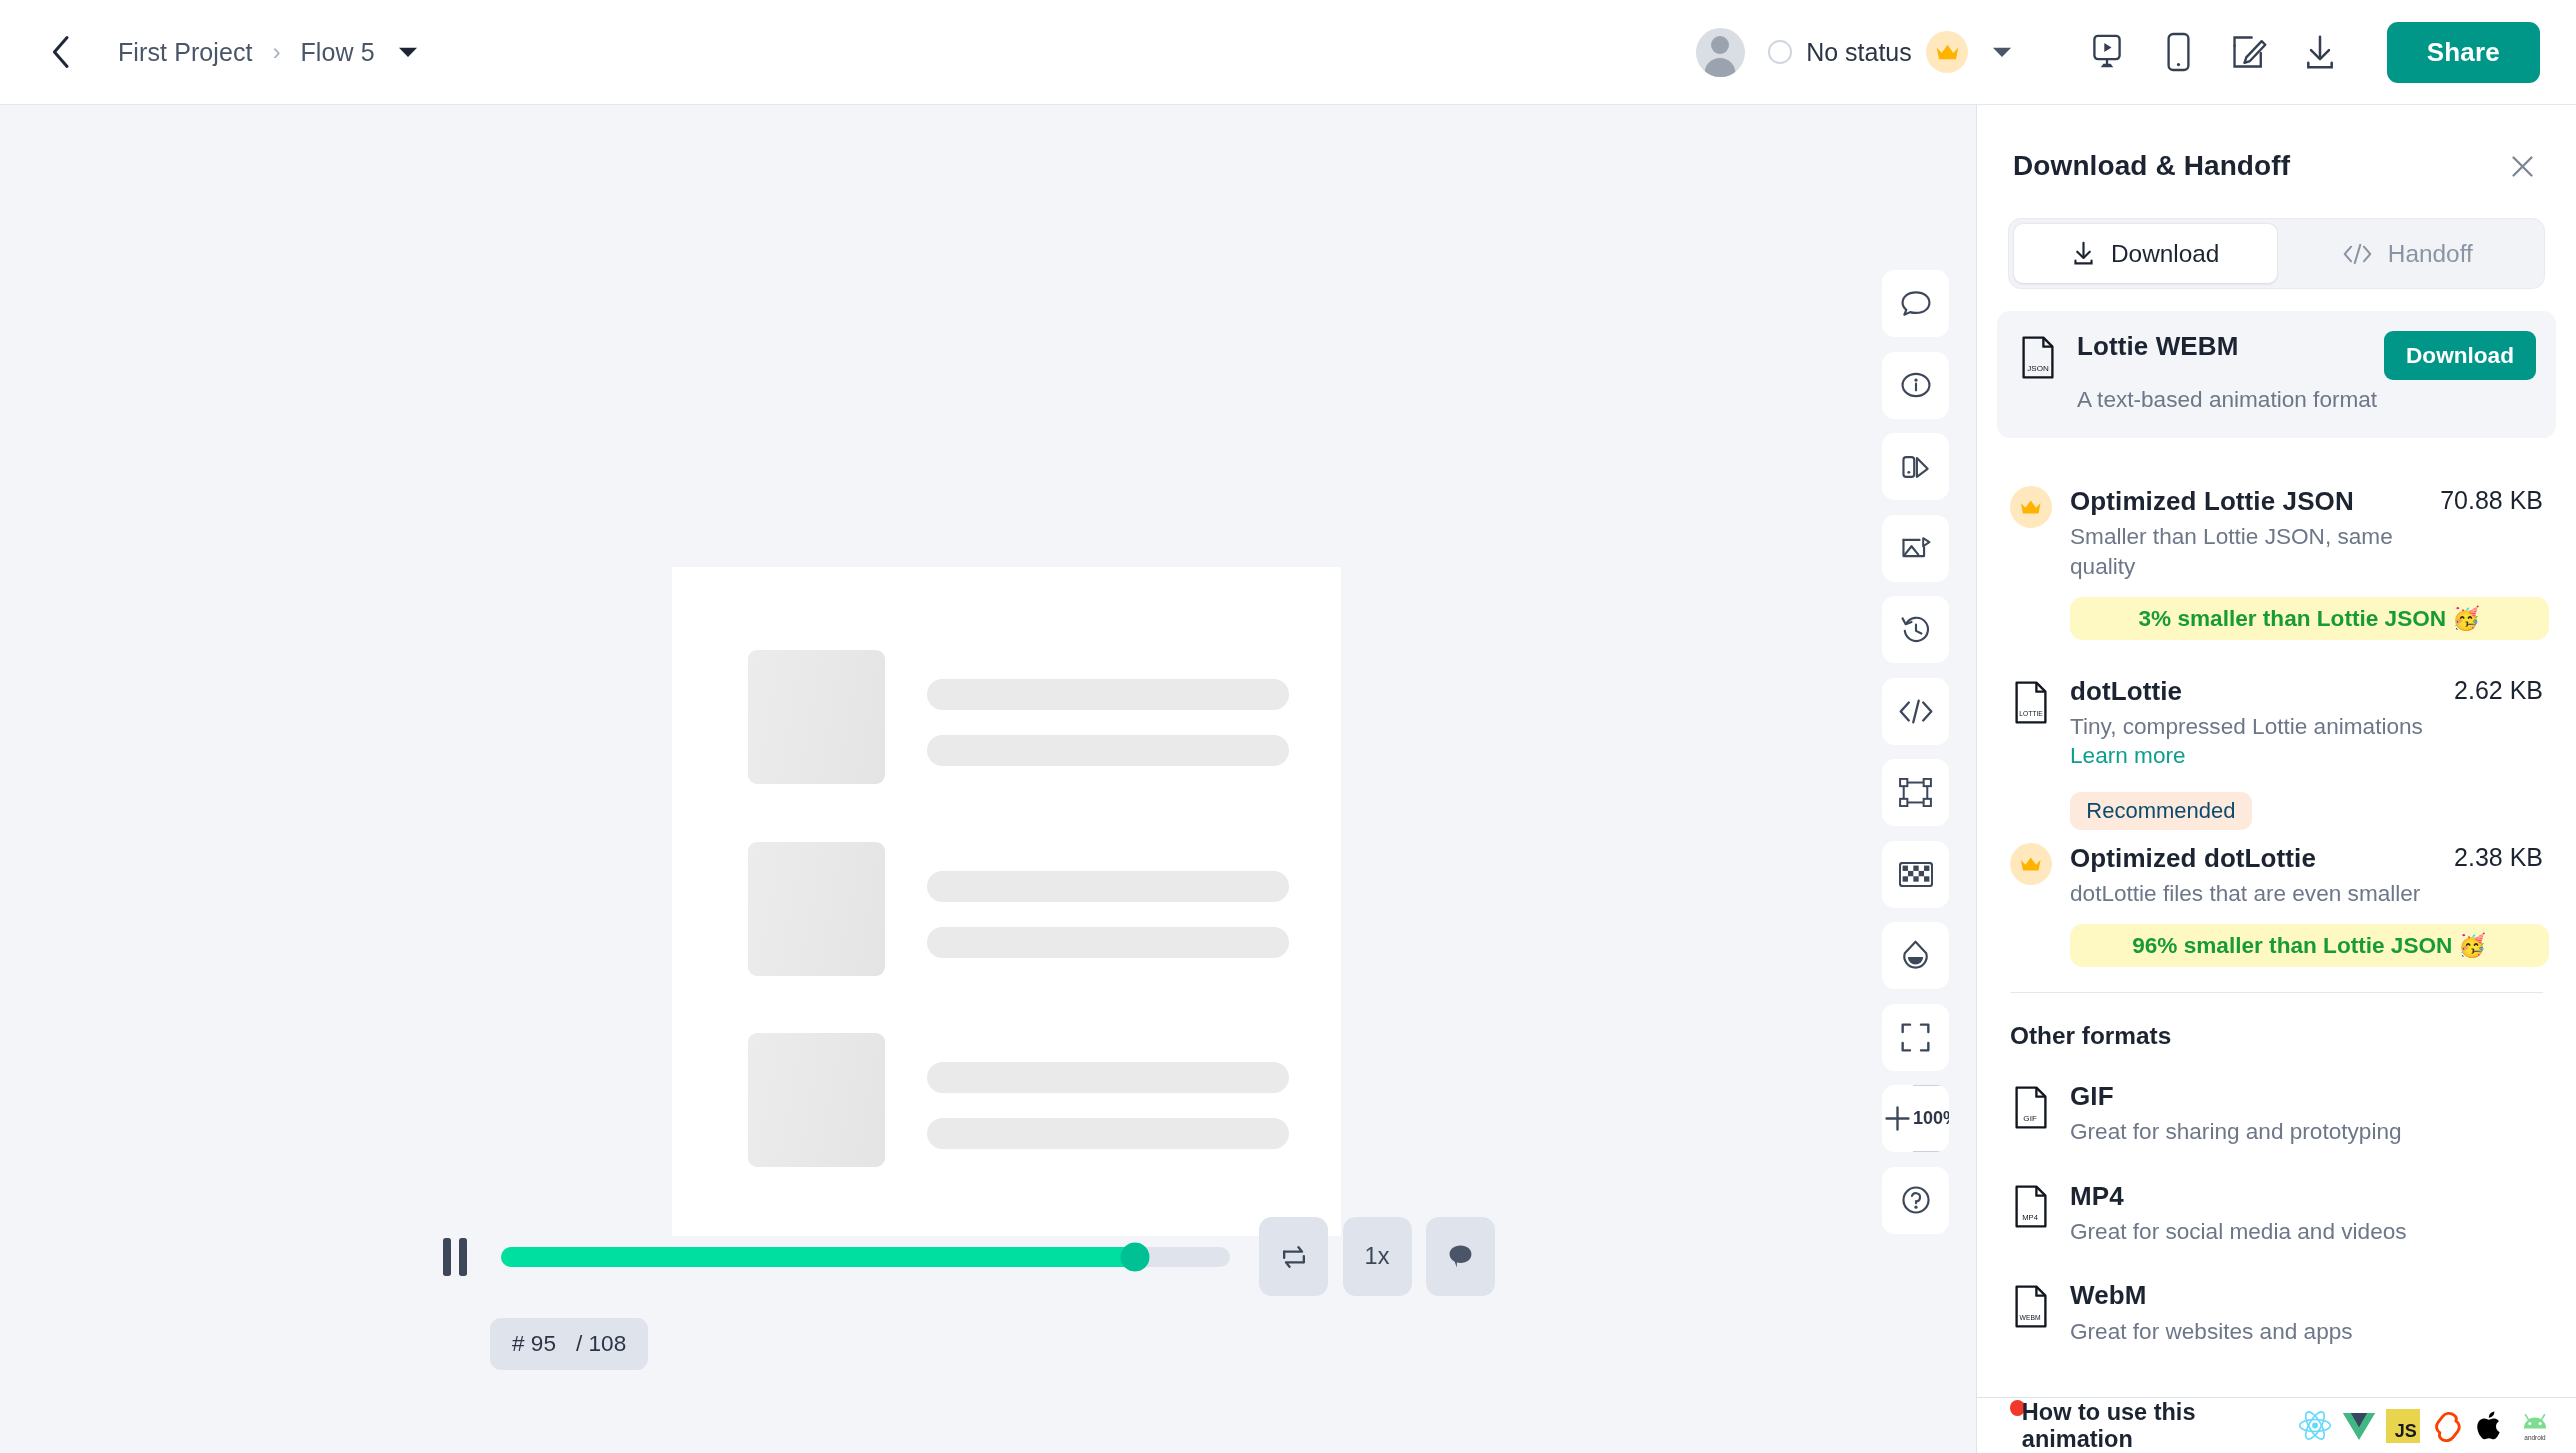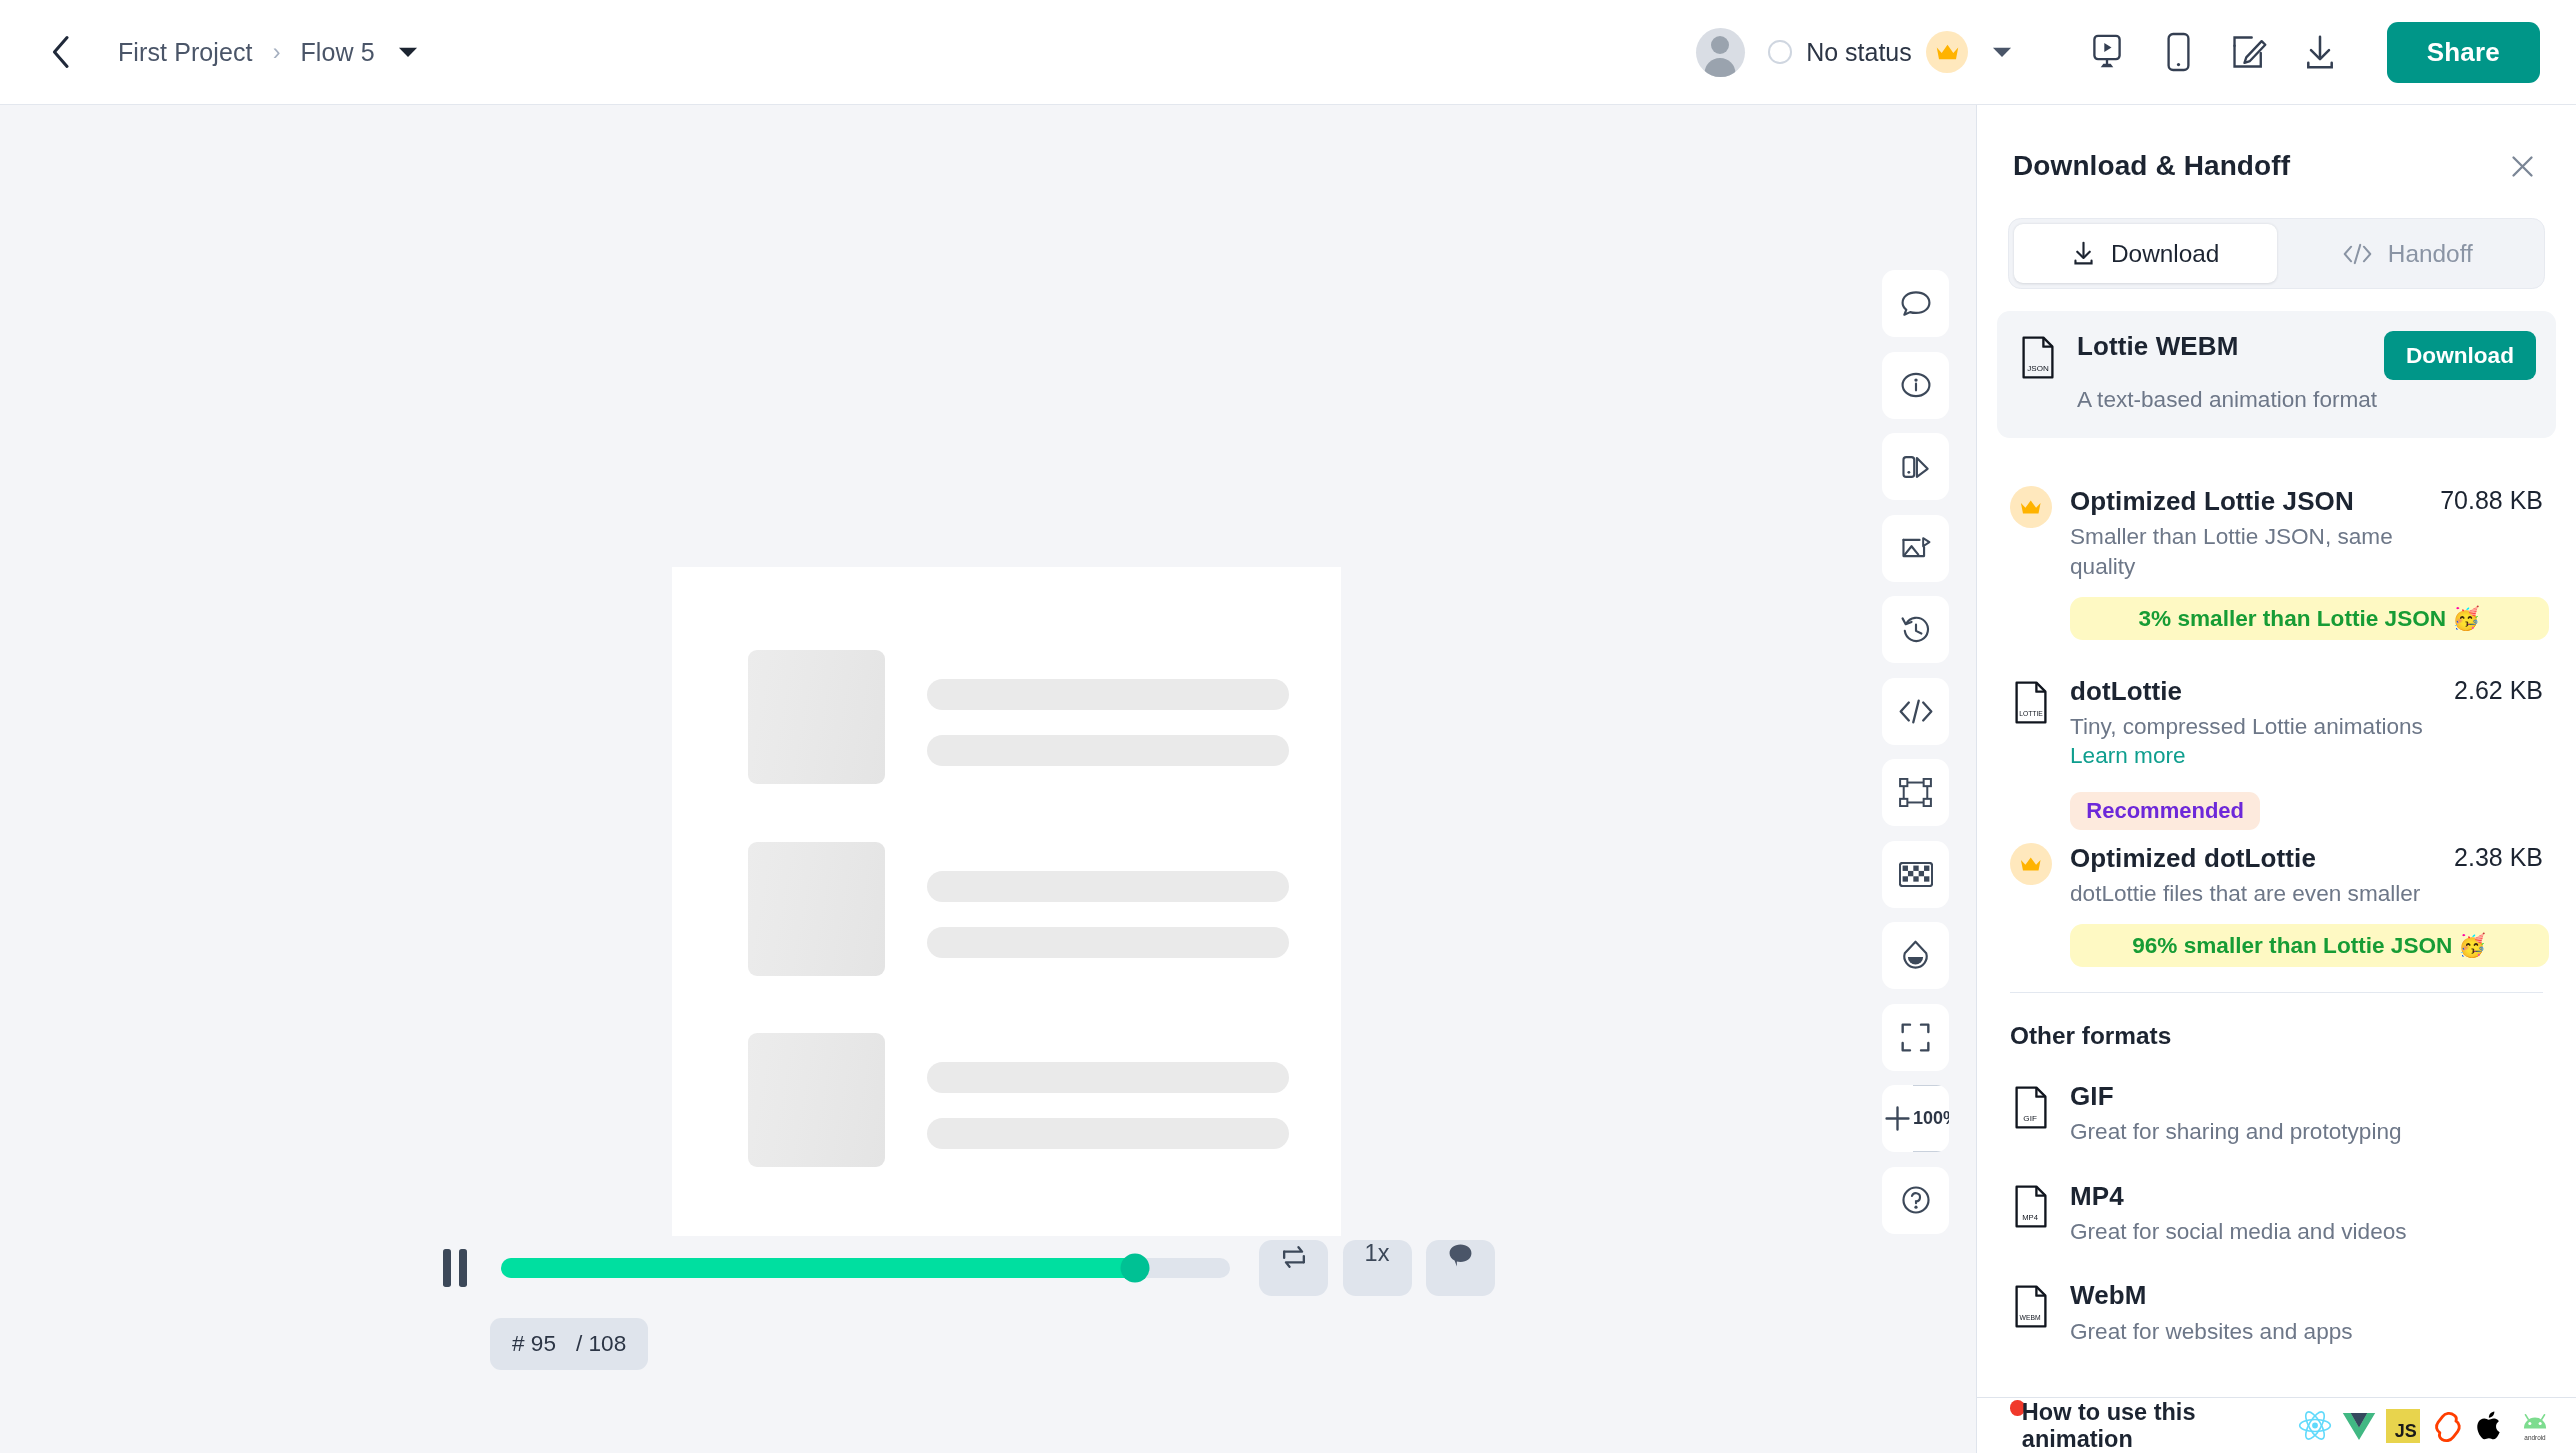--- a/index.html
+++ b/index.html
@@ -135,22 +135,22 @@
     width: 729px; height: 20px; border-radius: 10px; background:#dfe4ec;
     position: relative; cursor: pointer;
   }
   .track-fill { position:absolute; left:0; top:0; height:20px; border-radius:10px; background:#00dfa0; }
   .track-knob {
     position:absolute; top:50%; width:29px; height:29px; border-radius:50%;
     background:#00c194; transform: translate(-50%,-50%); cursor: grab;
   }
   .pb-buttons { display:flex; align-items:center; gap: 14.5px; margin-left: 29px; }
   .pb-btn {
-    width: 69px; height: 56px; border-radius: 12.7px; background:#dfe4ec;
-    display:flex; justify-content:center; cursor:pointer; color:#3c4859;
+    width: 69px; height: 79px; border-radius: 12.7px; background:#dfe4ec;
+    display:flex; align-items:center; justify-content:center; cursor:pointer; color:#3c4859;
   }
   .pb-btn .speed { font-size: 23.5px; color:#3c4859; }
   .frame-chip {
     margin-top: 22px; margin-left: 56px;
     background:#dfe4ec; border-radius: 11px; height: 52px;
     display:inline-flex; align-items:center; padding: 0 22px; gap: 20px; width: fit-content;
     cursor: pointer;
   }
   .frame-chip span { font-size: 22.6px; color:#2c3545; }
 
@@ -200,22 +200,22 @@
     font-size: 22.6px; font-weight: 600; height: 49px; padding: 0 22px; cursor:pointer;
     white-space: nowrap;
   }
   .green-pill {
     margin-top: 14.5px; background:#fef9c3; border-radius: 12.7px;
     height: 43px; display:flex; align-items:center; justify-content:center;
     font-size: 22.6px; font-weight: 700; color:#179c35; width: 479px;
   }
   .rec-pill {
     display:inline-flex; align-items:center; justify-content:center;
-    background:#fdeadd; color:#6d28d9; border-radius: 11px;
-    font-size: 22px; height: 38px; padding: 0 16.3px; margin-left: 60px; font-weight: bold;
+    background:#fdeadd; color:#0c4a6e; border-radius: 11px;
+    font-size: 22px; height: 38px; padding: 0 16.3px; margin-left: 60px;
   }
   .divider { height:0.9px; background:#e3e8f0; margin: 25px 33px 0 33px; }
   .section-label { font-size: 24.4px; font-weight: 700; color:#1c2431; padding: 29px 33px 0 33px; }
 
   
   .howto {
     border-top: 0.9px solid #dfe4ec; height: 56px;
     display:flex; align-items:center; justify-content:space-between;
     padding: 0 23.5px 0 33px; background:#ffffff;
   }

